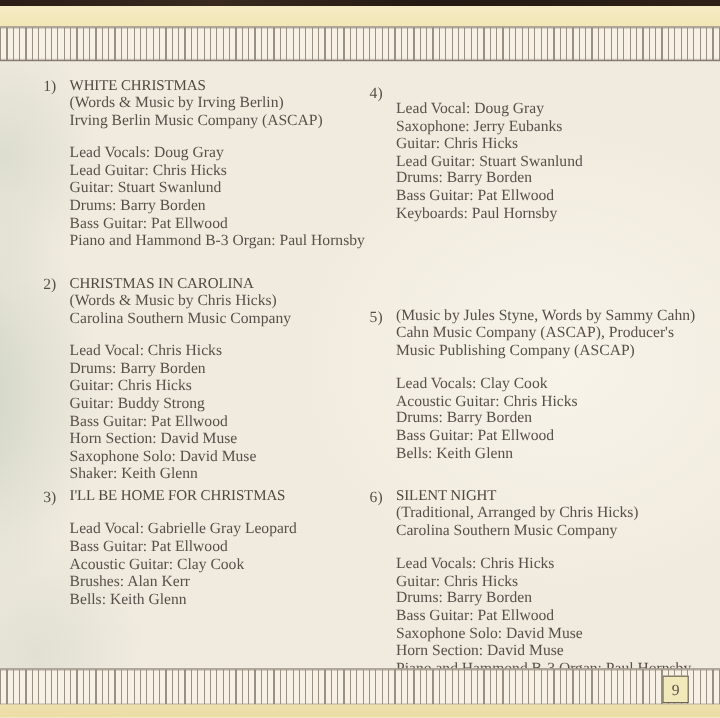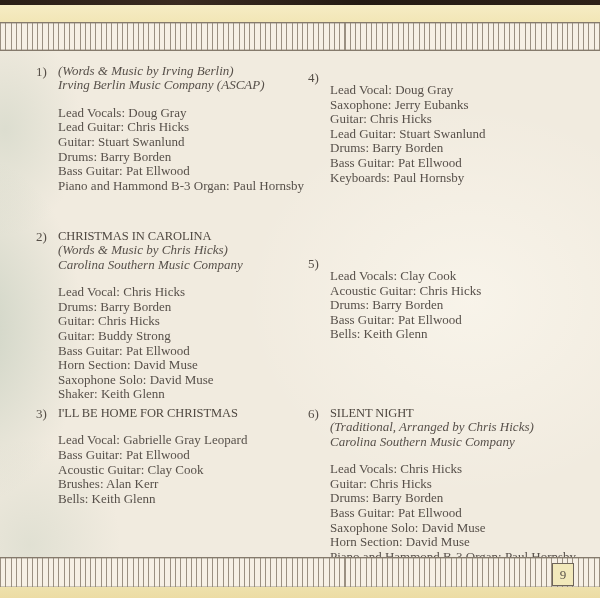--- a/index.html
+++ b/index.html
@@ -41,35 +41,36 @@
     background:#f2e9bb;border:1px solid #6e655a;
     display:flex;align-items:center;justify-content:center;
     font-size:13px;color:#5a534b;
   }
   
   .track{position:absolute;display:flex;}
   .track .num{width:22px;flex:0 0 22px;font-size:13px;color:#554e47;}
   .track .body{width:250px;}
   .pre{white-space:pre;}
   .title{font-size:12.5px;letter-spacing:-0.1px;color:#4f4841;line-height:14.4px;}
-  .credits{font-size:13px;line-height:14.4px;font-style:italic;}
+  .credits{font-size:13px;line-height:14.4px;}
   .personnel{font-size:13px;line-height:14.6px;margin-top:13px;}
 </style>
 </head>
 <body>
 
 <div class="scan">
 
   <div class="edge-strip"></div>
   <div class="cream top"></div>
   <div class="ruled top"></div>
 
   <div class="track" style="left:36px;top:64px">
     <div class="num">1)</div>
     <div class="body">
+      <div class="title pre">WHITE CHRISTMAS</div>
       <div class="credits pre">(Words &amp; Music by Irving Berlin)
 Irving Berlin Music Company (ASCAP)</div>
       <div class="personnel pre">Lead Vocals: Doug Gray
 Lead Guitar: Chris Hicks
 Guitar: Stuart Swanlund
 Drums: Barry Borden
 Bass Guitar: Pat Ellwood
 Piano and Hammond B-3 Organ: Paul Hornsby</div>
     </div>
   </div>
@@ -112,20 +113,23 @@
 Lead Guitar: Stuart Swanlund
 Drums: Barry Borden
 Bass Guitar: Pat Ellwood
 Keyboards: Paul Hornsby</div>
     </div>
   </div>
 
   <div class="track" style="left:308px;top:256px">
     <div class="num">5)</div>
     <div class="body">
+      <div class="credits pre">(Music by Jules Styne, Words by Sammy Cahn)
+Cahn Music Company (ASCAP), Producer's
+Music Publishing Company (ASCAP)</div>
       <div class="personnel pre">Lead Vocals: Clay Cook
 Acoustic Guitar: Chris Hicks
 Drums: Barry Borden
 Bass Guitar: Pat Ellwood
 Bells: Keith Glenn</div>
     </div>
   </div>
 
   <div class="track" style="left:308px;top:406px">
     <div class="num">6)</div>

